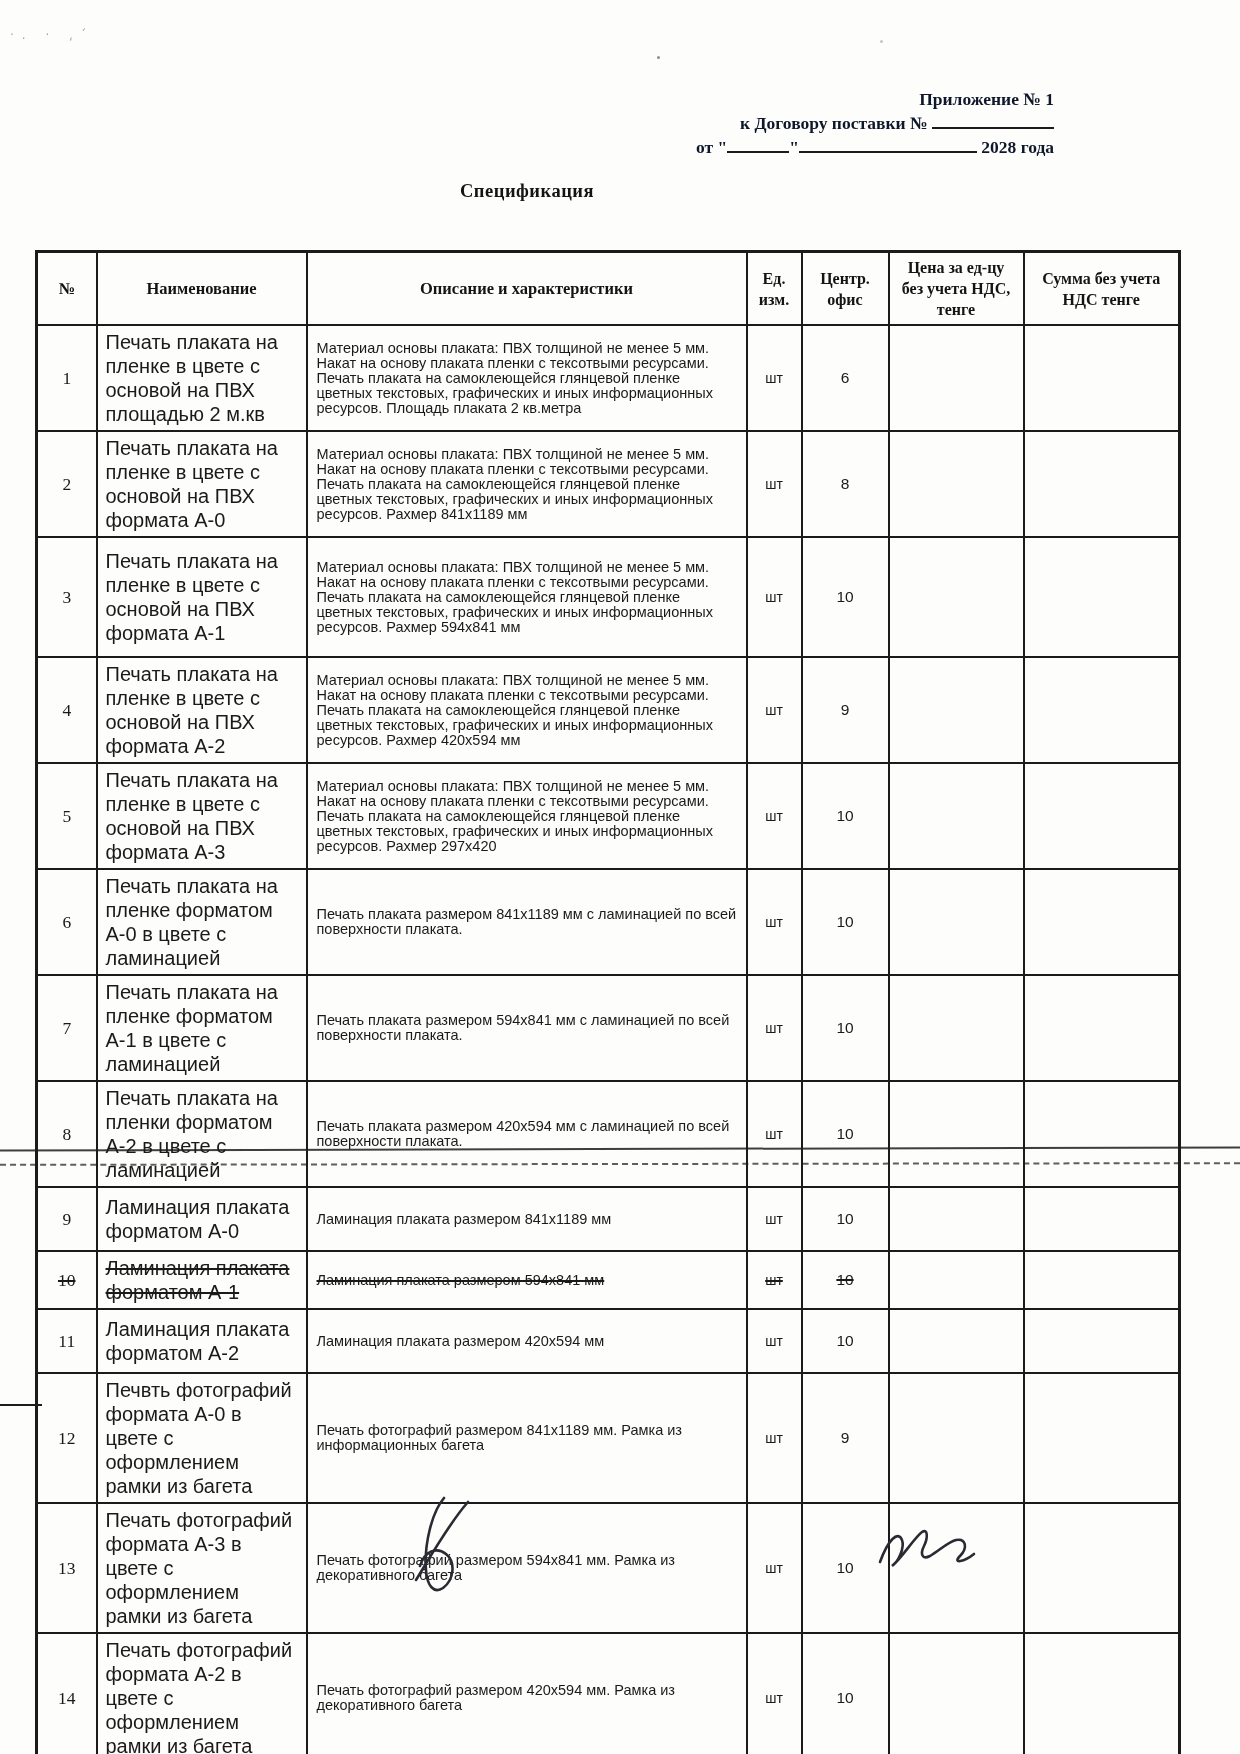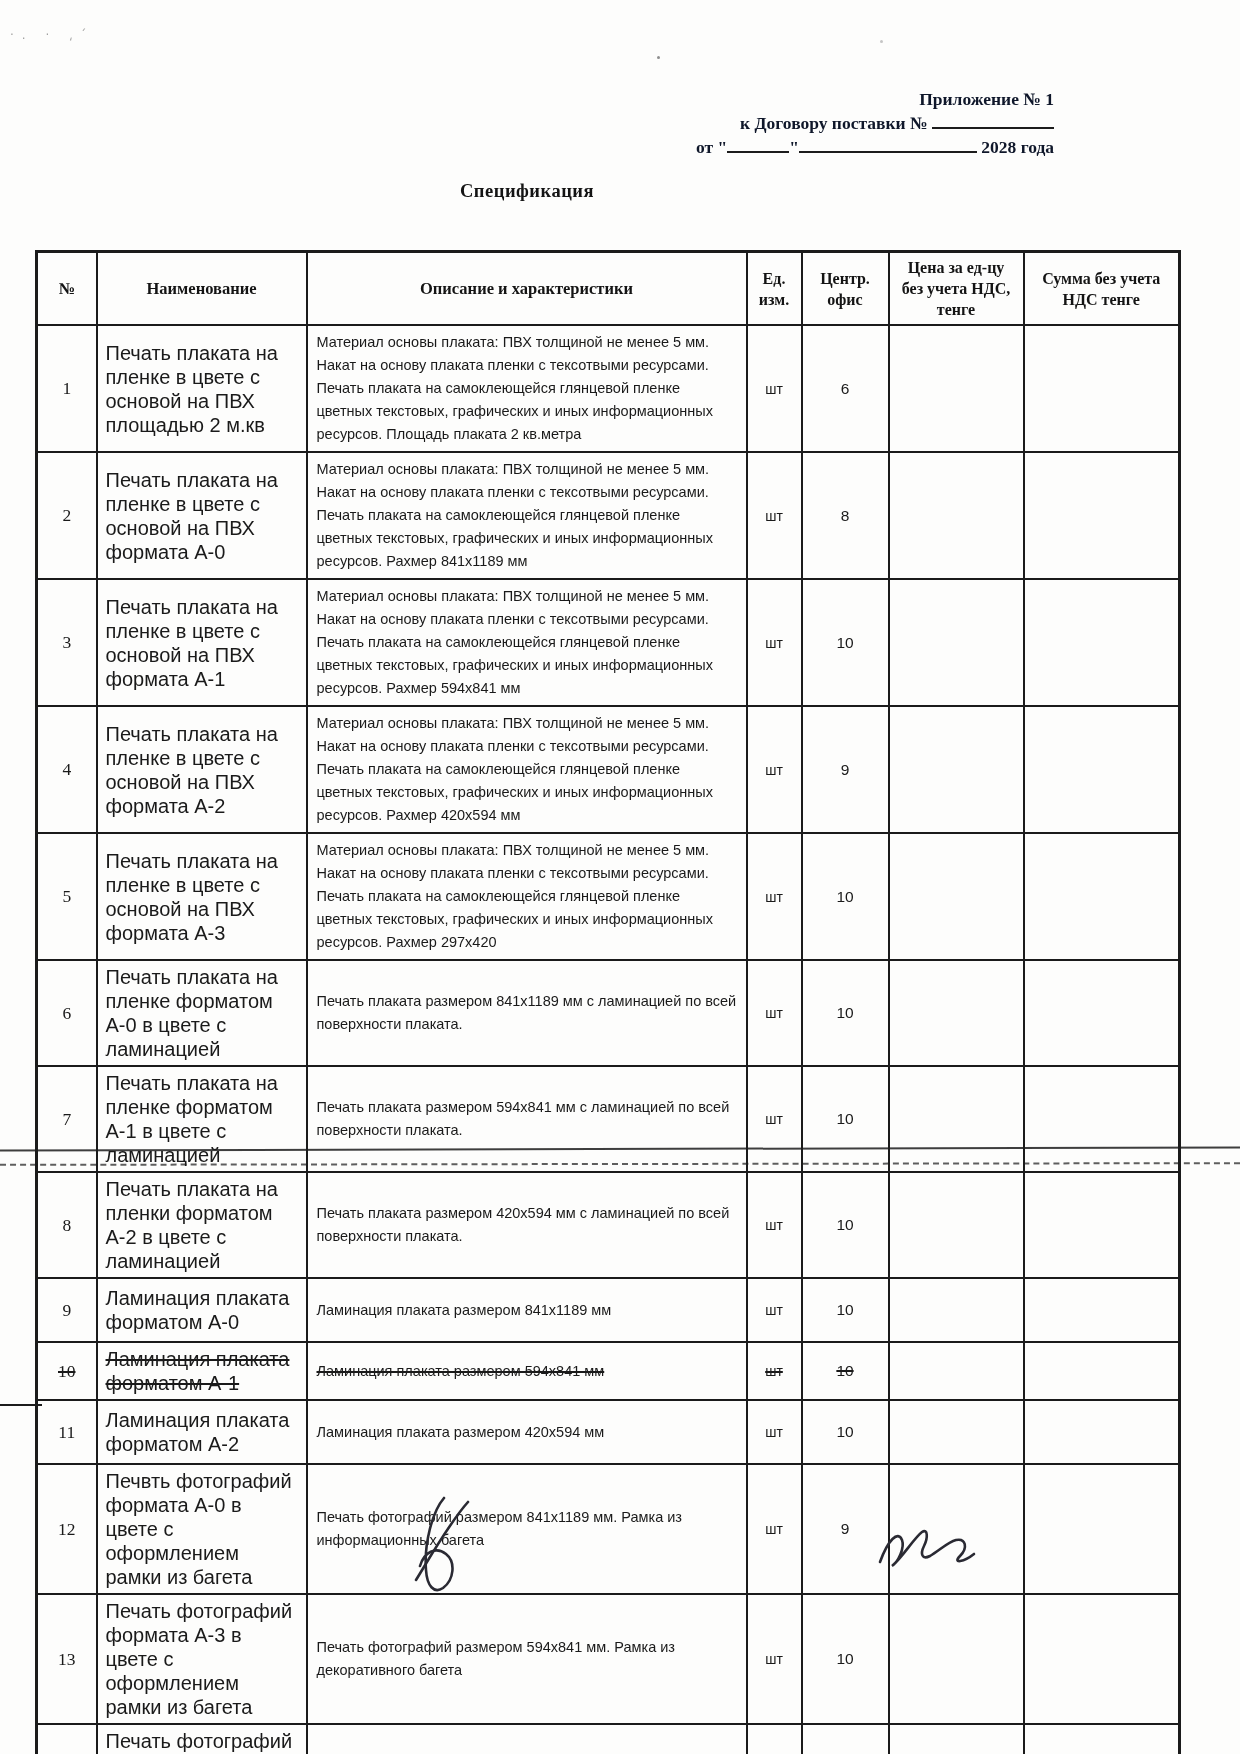--- a/index.html
+++ b/index.html
@@ -32,21 +32,21 @@
   th{
     font-family:"Liberation Serif",serif;font-weight:bold;font-size:16.5px;line-height:21px;
     color:#141414;text-align:center;vertical-align:middle;padding:4px 6px;
   }
   th.small{font-size:16px;}
   td{vertical-align:middle;padding:4px 8px;color:#1a1a1a;}
   td.num{
     text-align:center;font-family:"Liberation Serif",serif;font-size:17.5px;padding:2px;
   }
   td.name{font-size:20px;line-height:24px;}
-  td.desc{font-size:14.5px;line-height:23px;padding:5px 6px 5px 9px;margin-left:13px;}
+  td.desc{font-size:14.5px;line-height:15px;padding:5px 6px 5px 9px;margin-left:13px;}
   td.unit{text-align:center;font-size:14px;}
   td.qty{text-align:center;font-size:15.5px;}
   tr.struck td{text-decoration:line-through;text-decoration-thickness:2px;}
   
   tr.hdr{height:66px;}
   tr.r1{height:90px;} tr.r2{height:96px;} tr.r3{height:120px;} tr.r4{height:100px;}
   tr.r5{height:106px;} tr.r6{height:80px;} tr.r7{height:82px;} tr.r8{height:72px;}
   tr.r9{height:64px;} tr.r10{height:56px;} tr.r11{height:64px;padding-left:32px;} tr.r12{height:80px;}
   tr.r13{height:78px;} tr.r14{height:70px;}
   

